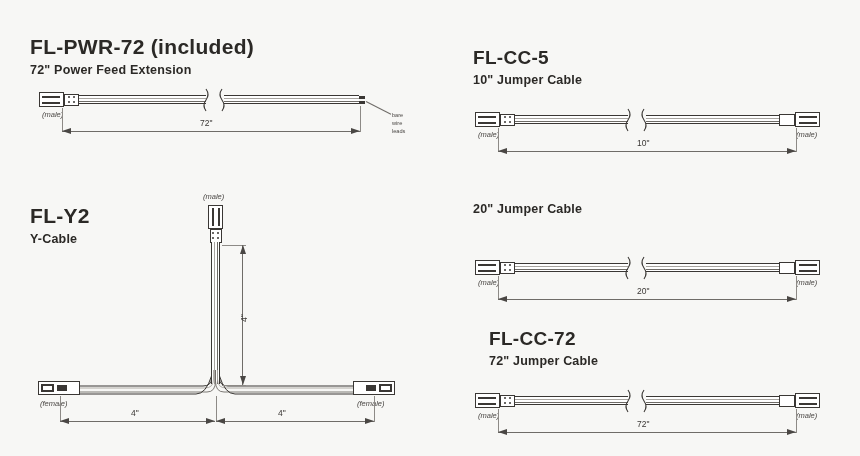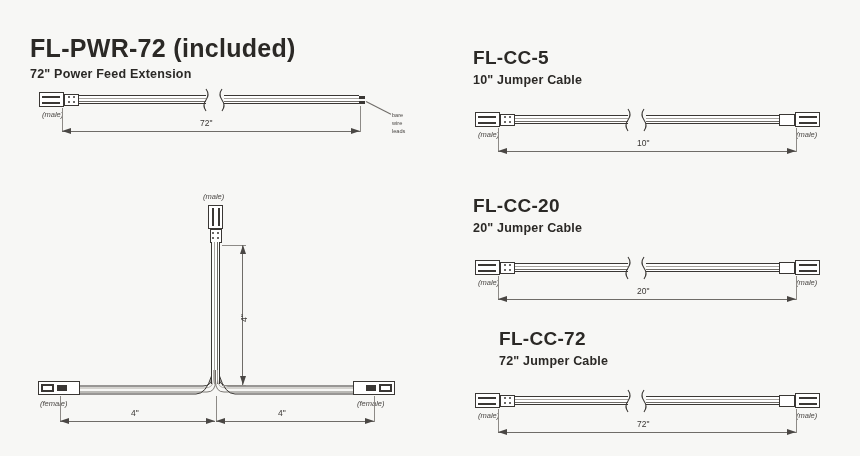--- a/index.html
+++ b/index.html
@@ -14,21 +14,21 @@
     background: #f7f7f5;
     font-family: "Liberation Sans", sans-serif;
     overflow: hidden;
   }
   .blk { position: absolute; }
 
   
   .title {
     font-family: "Liberation Sans Narrow", "Liberation Sans", sans-serif;
     font-weight: bold;
-    font-size: 25px;
+    font-size: 21px;
     letter-spacing: 0.3px;
     color: #2b2926;
     white-space: nowrap;
     line-height: 1;
   }
   .subtitle {
     font-family: "Liberation Sans Narrow", "Liberation Sans", sans-serif;
     font-weight: bold;
     font-size: 12.5px;
     letter-spacing: 0.2px;
@@ -222,20 +222,24 @@
     </div>
 
     <div class="dim-ext" style="left:62px; top:108px; height:24px;"></div>
     <div class="dim-ext" style="left:360px; top:106px; height:26px;"></div>
     <div class="dim-line" style="left:62px; top:131px; width:298px;"></div>
     <div class="arw arw-l" style="left:62px; top:128px;"></div>
     <div class="arw arw-r" style="left:351px; top:128px;"></div>
     <div class="dim-txt" style="left:200px; top:118px;">72"</div>
   </div>
 
+  <div class="blk" style="left:30px; top:205px;">
+    <div class="title">FL-Y2</div>
+    <div class="subtitle">Y-Cable</div>
+  </div>
 
   <div class="cable-wrap" style="left:0; top:0; width:430px; height:456px;">
 
     <div class="gender" style="left:203px; top:192px;">(male)</div>
     <div class="conn">
       <div class="plug-body" style="left:208px; top:205px; width:15px; height:24px;"></div>
       <div class="plug-dark" style="left:211.5px; top:208px; width:2px; height:18px;"></div>
       <div class="plug-dark" style="left:217.5px; top:208px; width:2px; height:18px;"></div>
       <div class="plug-body" style="left:209.5px; top:229px; width:12px; height:14px;"></div>
       <div class="plug-dot" style="left:212px; top:232px; width:2.2px; height:2.2px;"></div>
@@ -324,21 +328,20 @@
     <div class="gender" style="left:366px; top:130px;">(male)</div>
     <div class="dim-ext" style="left:68px; top:128px; height:24px;"></div>
     <div class="dim-ext" style="left:366px; top:128px; height:24px;"></div>
     <div class="dim-line" style="left:68px; top:151px; width:298px;"></div>
     <div class="arw arw-l" style="left:68px; top:148px;"></div>
     <div class="arw arw-r" style="left:357px; top:148px;"></div>
     <div class="dim-txt" style="left:207px; top:138px;">10"</div>
   </div>
 
   <div class="blk" style="left:473px; top:196px;">
-    <div class="title title-sm">FL-CC-20</div>
     <div class="subtitle">20" Jumper Cable</div>
   </div>
   <div class="cable-wrap" style="left:430px; top:148px; width:430px; height:180px;">
     <div class="conn">
       <div class="plug-body" style="left:45px; top:112px; width:25px; height:15px;"></div>
       <div class="plug-dark" style="left:48px; top:115.5px; width:18px; height:2px;"></div>
       <div class="plug-dark" style="left:48px; top:121.5px; width:18px; height:2px;"></div>
       <div class="plug-body" style="left:70px; top:113.5px; width:15px; height:12px;"></div>
       <div class="plug-dot" style="left:74px; top:116px; width:2.2px; height:2.2px;"></div>
       <div class="plug-dot" style="left:79px; top:116px; width:2.2px; height:2.2px;"></div>
@@ -360,21 +363,21 @@
     </div>
     <div class="gender" style="left:366px; top:130px;">(male)</div>
     <div class="dim-ext" style="left:68px; top:128px; height:24px;"></div>
     <div class="dim-ext" style="left:366px; top:128px; height:24px;"></div>
     <div class="dim-line" style="left:68px; top:151px; width:298px;"></div>
     <div class="arw arw-l" style="left:68px; top:148px;"></div>
     <div class="arw arw-r" style="left:357px; top:148px;"></div>
     <div class="dim-txt" style="left:207px; top:138px;">20"</div>
   </div>
 
-  <div class="blk" style="left:499px; top:329px;">
+  <div class="blk" style="left:489px; top:329px;">
     <div class="title title-sm">FL-CC-72</div>
     <div class="subtitle">72" Jumper Cable</div>
   </div>
   <div class="cable-wrap" style="left:430px; top:281px; width:430px; height:180px;">
     <div class="conn">
       <div class="plug-body" style="left:45px; top:112px; width:25px; height:15px;"></div>
       <div class="plug-dark" style="left:48px; top:115.5px; width:18px; height:2px;"></div>
       <div class="plug-dark" style="left:48px; top:121.5px; width:18px; height:2px;"></div>
       <div class="plug-body" style="left:70px; top:113.5px; width:15px; height:12px;"></div>
       <div class="plug-dot" style="left:74px; top:116px; width:2.2px; height:2.2px;"></div>

